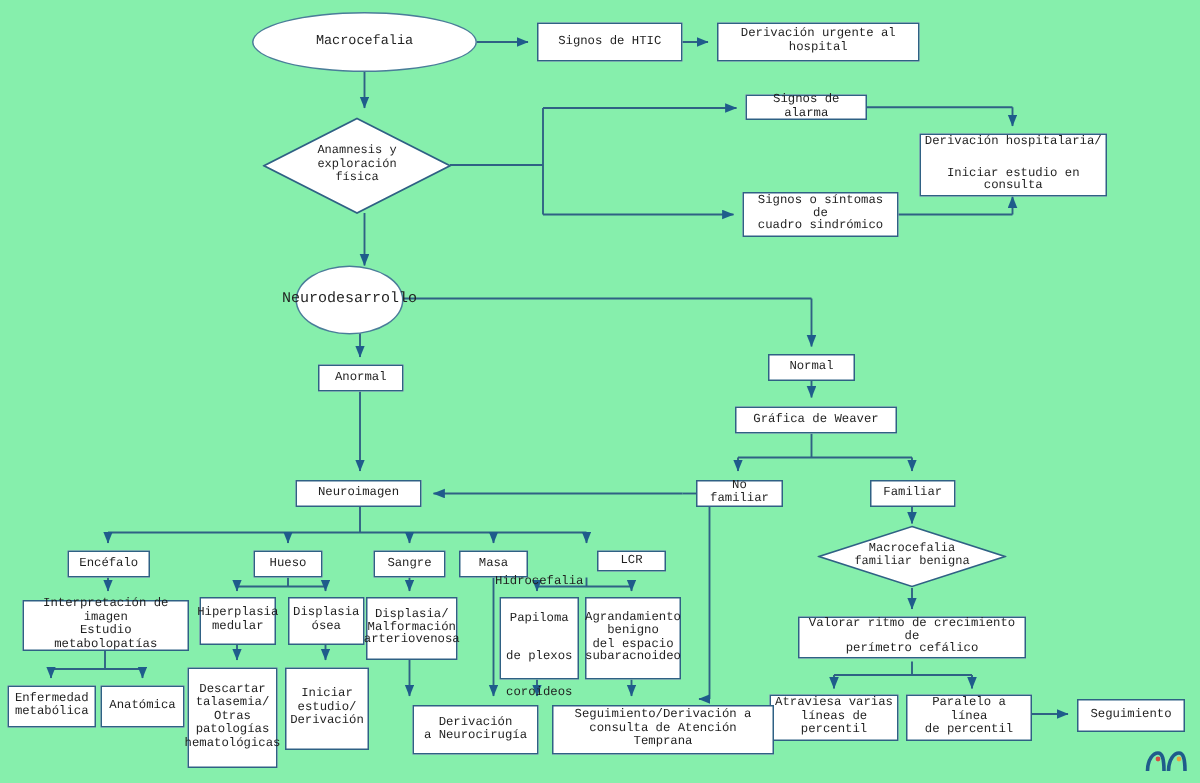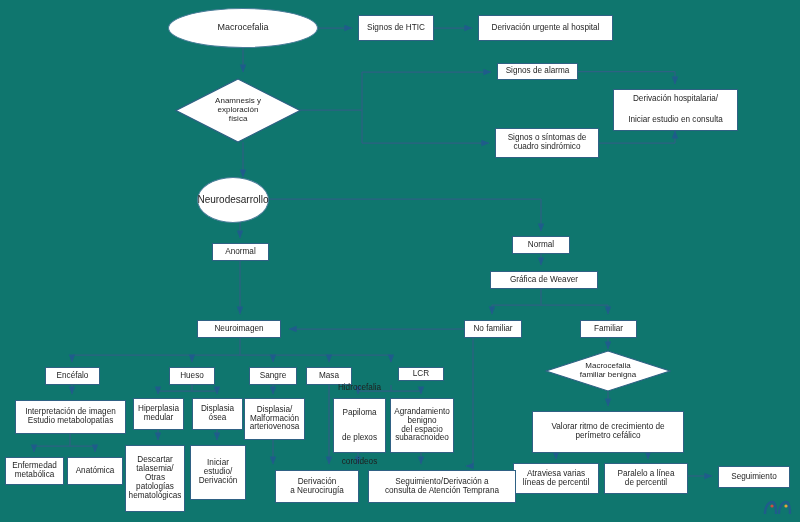--- a/index.html
+++ b/index.html
@@ -4,22 +4,22 @@
 <style>
   html, body {
     margin: 0;
     padding: 0;
     background: #ffffff;
   }
   #canvas {
     position: relative;
     width: 800px;
     height: 522px;
-    background: #0f766e;
-    font-family: Liberation Sans, sans-serif;
+    background: #86efac;
+    font-family: Liberation Mono, monospace;
     overflow: hidden;
   }
   svg#wires {
     position: absolute;
     left: 0; top: 0;
     width: 800px; height: 522px;
     pointer-events: none;
   }
   .node {
     position: absolute;
@@ -175,21 +175,21 @@
       <path d="M648,450 L648,459" marker-end="url(#ah)"></path>
 
       <path d="M688,476 L712,476" marker-end="url(#ah)"></path>
     </g>
   </svg>
 
   <div class="node ellipse" style="left:168px; top:8px; width:150px; height:40px;">
     <span>Macrocefalia</span>
   </div>
 
-  <div class="node box" style="left:358px; top:15px; width:76px; height:26px;">
+  <div class="node box" style="left:358px; top:15px; width:97px; height:26px;">
     <span>Signos de HTIC</span>
   </div>
 
   <div class="node box" style="left:478px; top:15px; width:135px; height:26px;">
     <span>Derivación urgente al hospital</span>
   </div>
 
   <div class="diamond-wrap" style="left:175px; top:78px; width:126px; height:65px;">
     <svg width="126" height="65" viewBox="0 0 126 65">
       <polygon points="63,1 125,32.5 63,64 1,32.5" fill="#ffffff" stroke="#2f6184" stroke-width="1.2"></polygon>
@@ -246,21 +246,21 @@
   <div class="diamond-wrap" style="left:545px; top:350px; width:126px; height:42px;">
     <svg width="126" height="42" viewBox="0 0 126 42">
       <polygon points="63,1 125,21 63,41 1,21" fill="#ffffff" stroke="#2f6184" stroke-width="1.1"></polygon>
     </svg>
     <div class="diamond-label">
       <div>Macrocefalia</div>
       <div>familiar benigna</div>
     </div>
   </div>
 
-  <div class="node box" style="left:532px; top:411px; width:152px; height:42px; flex-direction:column;">
+  <div class="node box" style="left:532px; top:411px; width:152px; height:28px; flex-direction:column;">
     <span>Valorar ritmo de crecimiento de</span>
     <span>perímetro cefálico</span>
   </div>
 
   <div class="node box" style="left:513px; top:463px; width:86px; height:31px; flex-direction:column;">
     <span>Atraviesa varias</span>
     <span>líneas de percentil</span>
   </div>
 
   <div class="node box" style="left:604px; top:463px; width:84px; height:31px; flex-direction:column;">

